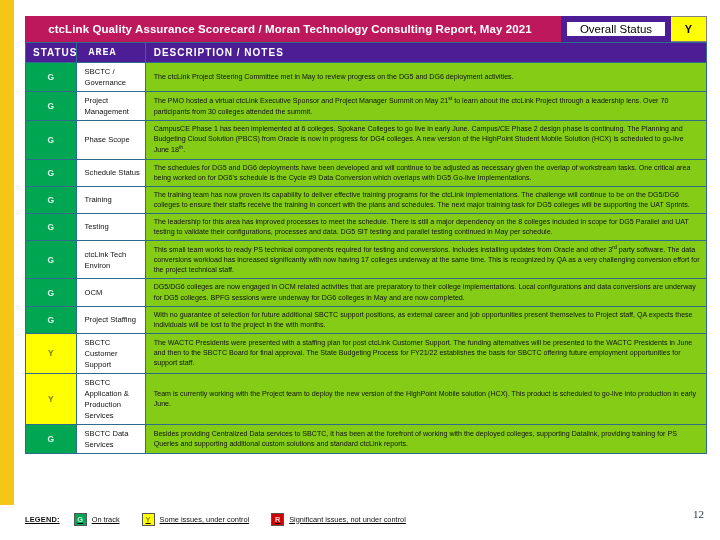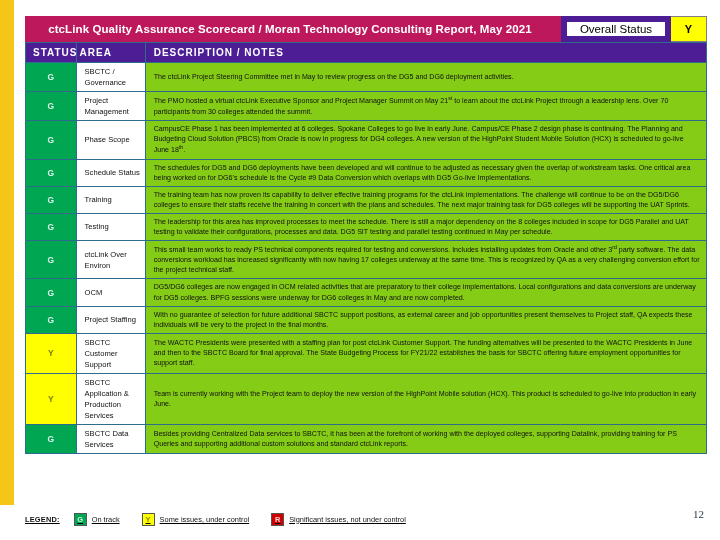--- a/index.html
+++ b/index.html
@@ -101,21 +101,21 @@
     background: #4c1d95;
     color: #ffffff;
     font-size: 10px;
     font-weight: bold;
     letter-spacing: 1px;
     text-align: left;
     height: 20px;
     padding: 0 6px;
   }
   th.col-status { width: 49px; padding-left: 7px; }
-  th.col-area   { width: 67px; padding-left: 3px; }
+  th.col-area   { width: 67px; padding-left: 12px; font-family: Liberation Mono, monospace; }
   th.col-desc   { width: 544px; padding-left: 8px; }
 
   td.status-cell {
     text-align: center;
     font-size: 8.5px;
     font-weight: bold;
     color: #ffffff;
     width: 49px;
   }
   td.status-cell.g { background: #00a651; color: #d9f3e4; }
@@ -240,32 +240,32 @@
           <td class="area-cell">Training</td>
           <td class="desc-cell">The training team has now proven its capability to deliver effective training programs for the ctcLink implementations. The challenge will continue to be on the DG5/DG6 colleges to ensure their staffs receive the training in concert with the plans and schedules.  The next major training task for DG5 colleges will be supporting the UAT Sprints.</td>
         </tr>
         <tr>
           <td class="status-cell g">G</td>
           <td class="area-cell">Testing</td>
           <td class="desc-cell">The leadership for this area has improved processes to meet the schedule. There is still a major dependency on the 8 colleges included in scope for DG5 Parallel and UAT testing to validate their configurations, processes and data. DG5 SIT testing and parallel testing continued in May per schedule.</td>
         </tr>
         <tr>
           <td class="status-cell g">G</td>
-          <td class="area-cell">ctcLink Over Environ</td>
+          <td class="area-cell">ctcLink Tech Environ</td>
           <td class="desc-cell">This small team works to ready PS technical components required for testing and conversions.  Includes installing updates from Oracle and other 3<sup>rd</sup> party software.  The data conversions workload has increased significantly with now having 17 colleges underway at the same time. This is recognized by QA as a very challenging conversion effort for the project technical staff.</td>
         </tr>
         <tr>
           <td class="status-cell g">G</td>
           <td class="area-cell">OCM</td>
           <td class="desc-cell">DG5/DG6 colleges are now engaged in OCM related activities that are preparatory to their college implementations.  Local configurations and data conversions are underway for DG5 colleges.  BPFG sessions were underway for DG6 colleges in May and are now completed.</td>
         </tr>
         <tr>
           <td class="status-cell g">G</td>
           <td class="area-cell">Project Staffing</td>
-          <td class="desc-cell">With no guarantee of selection for future additional SBCTC support positions, as external career and job opportunities present themselves to Project staff, QA expects these individuals will be very to the project in the final months.</td>
+          <td class="desc-cell">With no guarantee of selection for future additional SBCTC support positions, as external career and job opportunities present themselves to Project staff, QA expects these individuals will be lost to the project in the with months.</td>
         </tr>
         <tr>
           <td class="status-cell y">Y</td>
           <td class="area-cell">SBCTC Customer Support</td>
           <td class="desc-cell">The WACTC Presidents were presented with a staffing plan for post ctcLink Customer Support.  The funding alternatives will be presented to the WACTC Presidents in June and then to the SBCTC Board for final approval.  The State Budgeting Process for FY21/22 establishes the basis for SBCTC offering future employment opportunities for support staff.</td>
         </tr>
         <tr>
           <td class="status-cell y">Y</td>
           <td class="area-cell">SBCTC Application &amp; Production Services</td>
           <td class="desc-cell">Team is currently working with the Project team to deploy the new version of the HighPoint Mobile solution (HCX). This product is scheduled to go-live into production in early June.</td>

